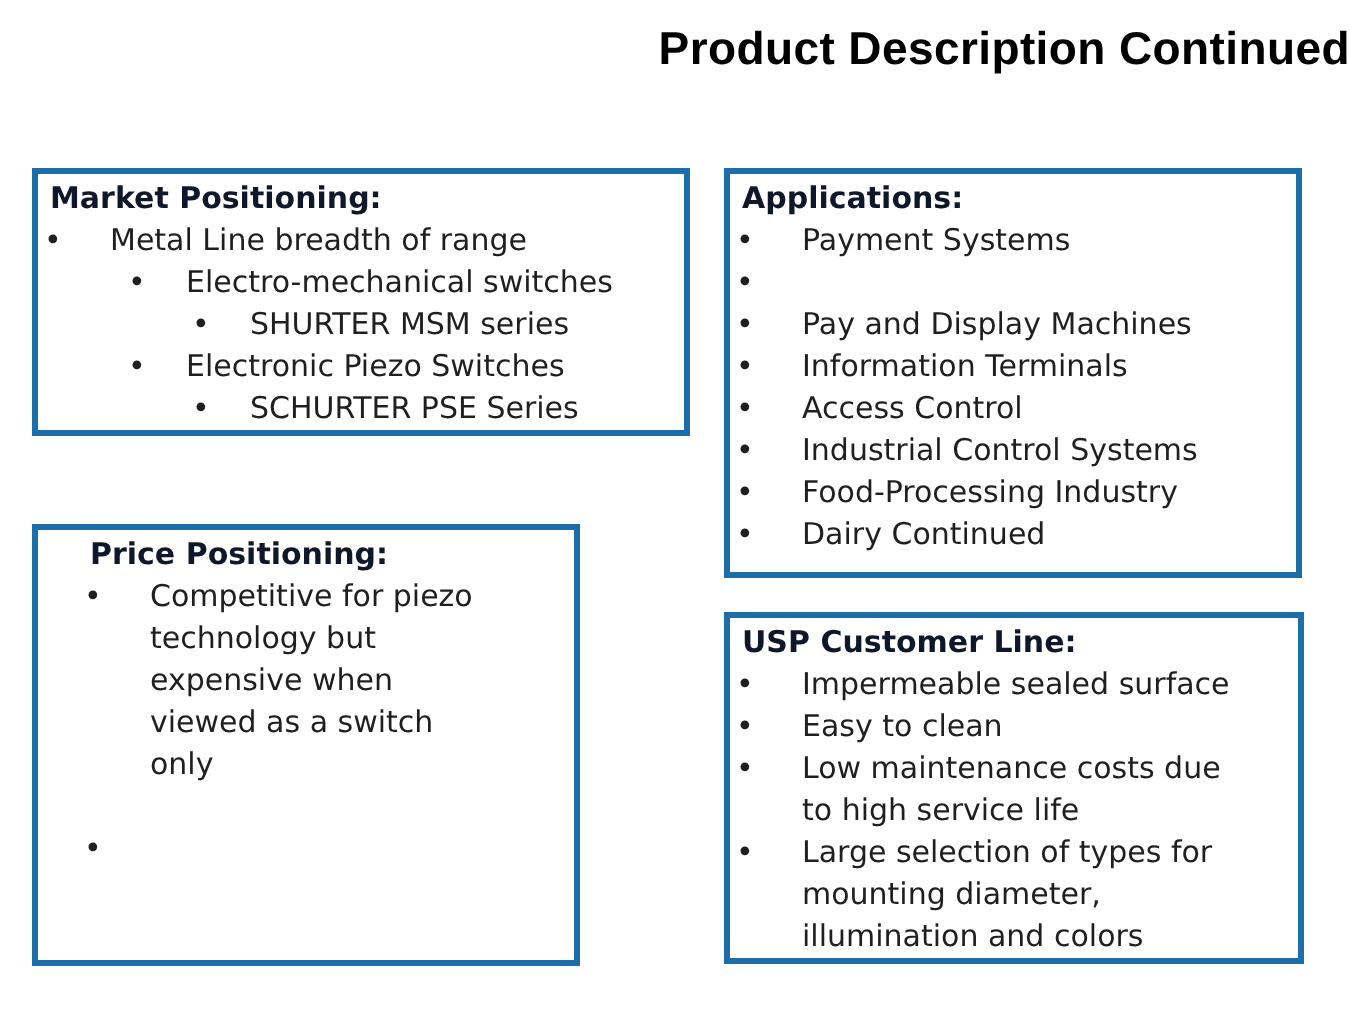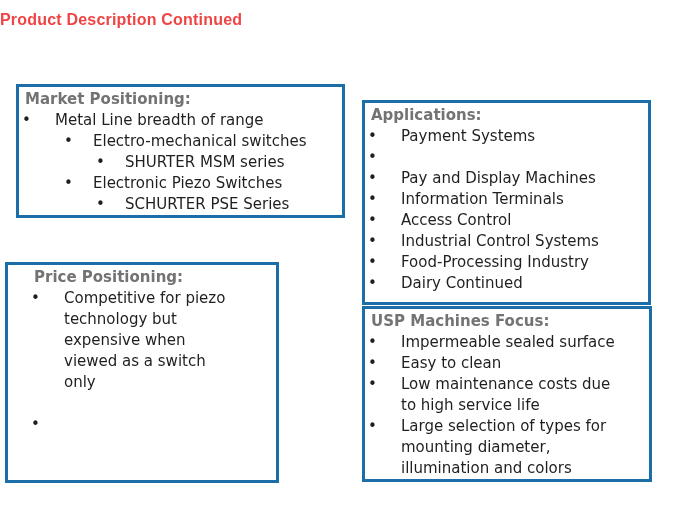--- a/index.html
+++ b/index.html
@@ -10,46 +10,46 @@
     background: #ffffff;
     font-family: "DejaVu Sans", sans-serif;
     color: #1f1f1f;
     overflow: hidden;
   }
   .slide-title {
     position: absolute;
     top: 11px;
     left: 0;
     right: 0;
-    text-align: left;
+    text-align: right;
     font-family: "Liberation Sans", sans-serif;
     font-weight: bold;
-    font-size: 16px;
-    color: #ef4444;
+    font-size: 23px;
+    color: #000000;
     letter-spacing: 0.2px;
   }
   .box {
     position: absolute;
     box-sizing: border-box;
     border: 3px solid #1C6EA8;
     background: #ffffff;
     font-size: 15px;
     line-height: 21px;
     padding: 2px 2px 2px 2px;
     overflow: hidden;
   }
   #box-market       { left: 16px;  top: 84px;  width: 329px; height: 134px; }
-  #box-applications { left: 362px; top: 100px;  width: 289px; height: 205px; }
-  #box-price        { left: 5px;  top: 262px; width: 274px; height: 221px; padding-right: 40px; padding-left: 22px; }
+  #box-applications { left: 362px; top: 84px;  width: 289px; height: 205px; }
+  #box-price        { left: 16px;  top: 262px; width: 274px; height: 221px; padding-right: 40px; padding-left: 22px; }
   #box-usp          { left: 362px; top: 306px; width: 290px; height: 176px; padding-right: 23px; }
   .box-title {
     font-weight: bold;
     padding-left: 4px;
     white-space: nowrap;
-    color: #737373;
+    color: #0f172a;
   }
   .item { display: flex; align-items: flex-start; }
   .item .bullet {
     flex: 0 0 34px;
     box-sizing: border-box;
     padding-left: 1px;
     text-align: left;
   }
   .item .txt { flex: 1 1 auto; }
   .item.lvl2 { margin-left: 42px; }
@@ -129,21 +129,21 @@
       <span class="bullet">•</span>
       <span class="txt">Competitive for piezo technology but expensive when viewed as a switch only</span>
     </div>
     <div class="spacer"></div>
     <div class="item lvl1">
       <span class="bullet">•</span>
     </div>
   </div>
 
   <div class="box" id="box-usp">
-    <div class="box-title">USP Machines Focus:</div>
+    <div class="box-title">USP Customer Line:</div>
     <div class="item lvl1">
       <span class="bullet">•</span>
       <span class="txt">Impermeable sealed surface</span>
     </div>
     <div class="item lvl1">
       <span class="bullet">•</span>
       <span class="txt">Easy to clean</span>
     </div>
     <div class="item lvl1">
       <span class="bullet">•</span>

